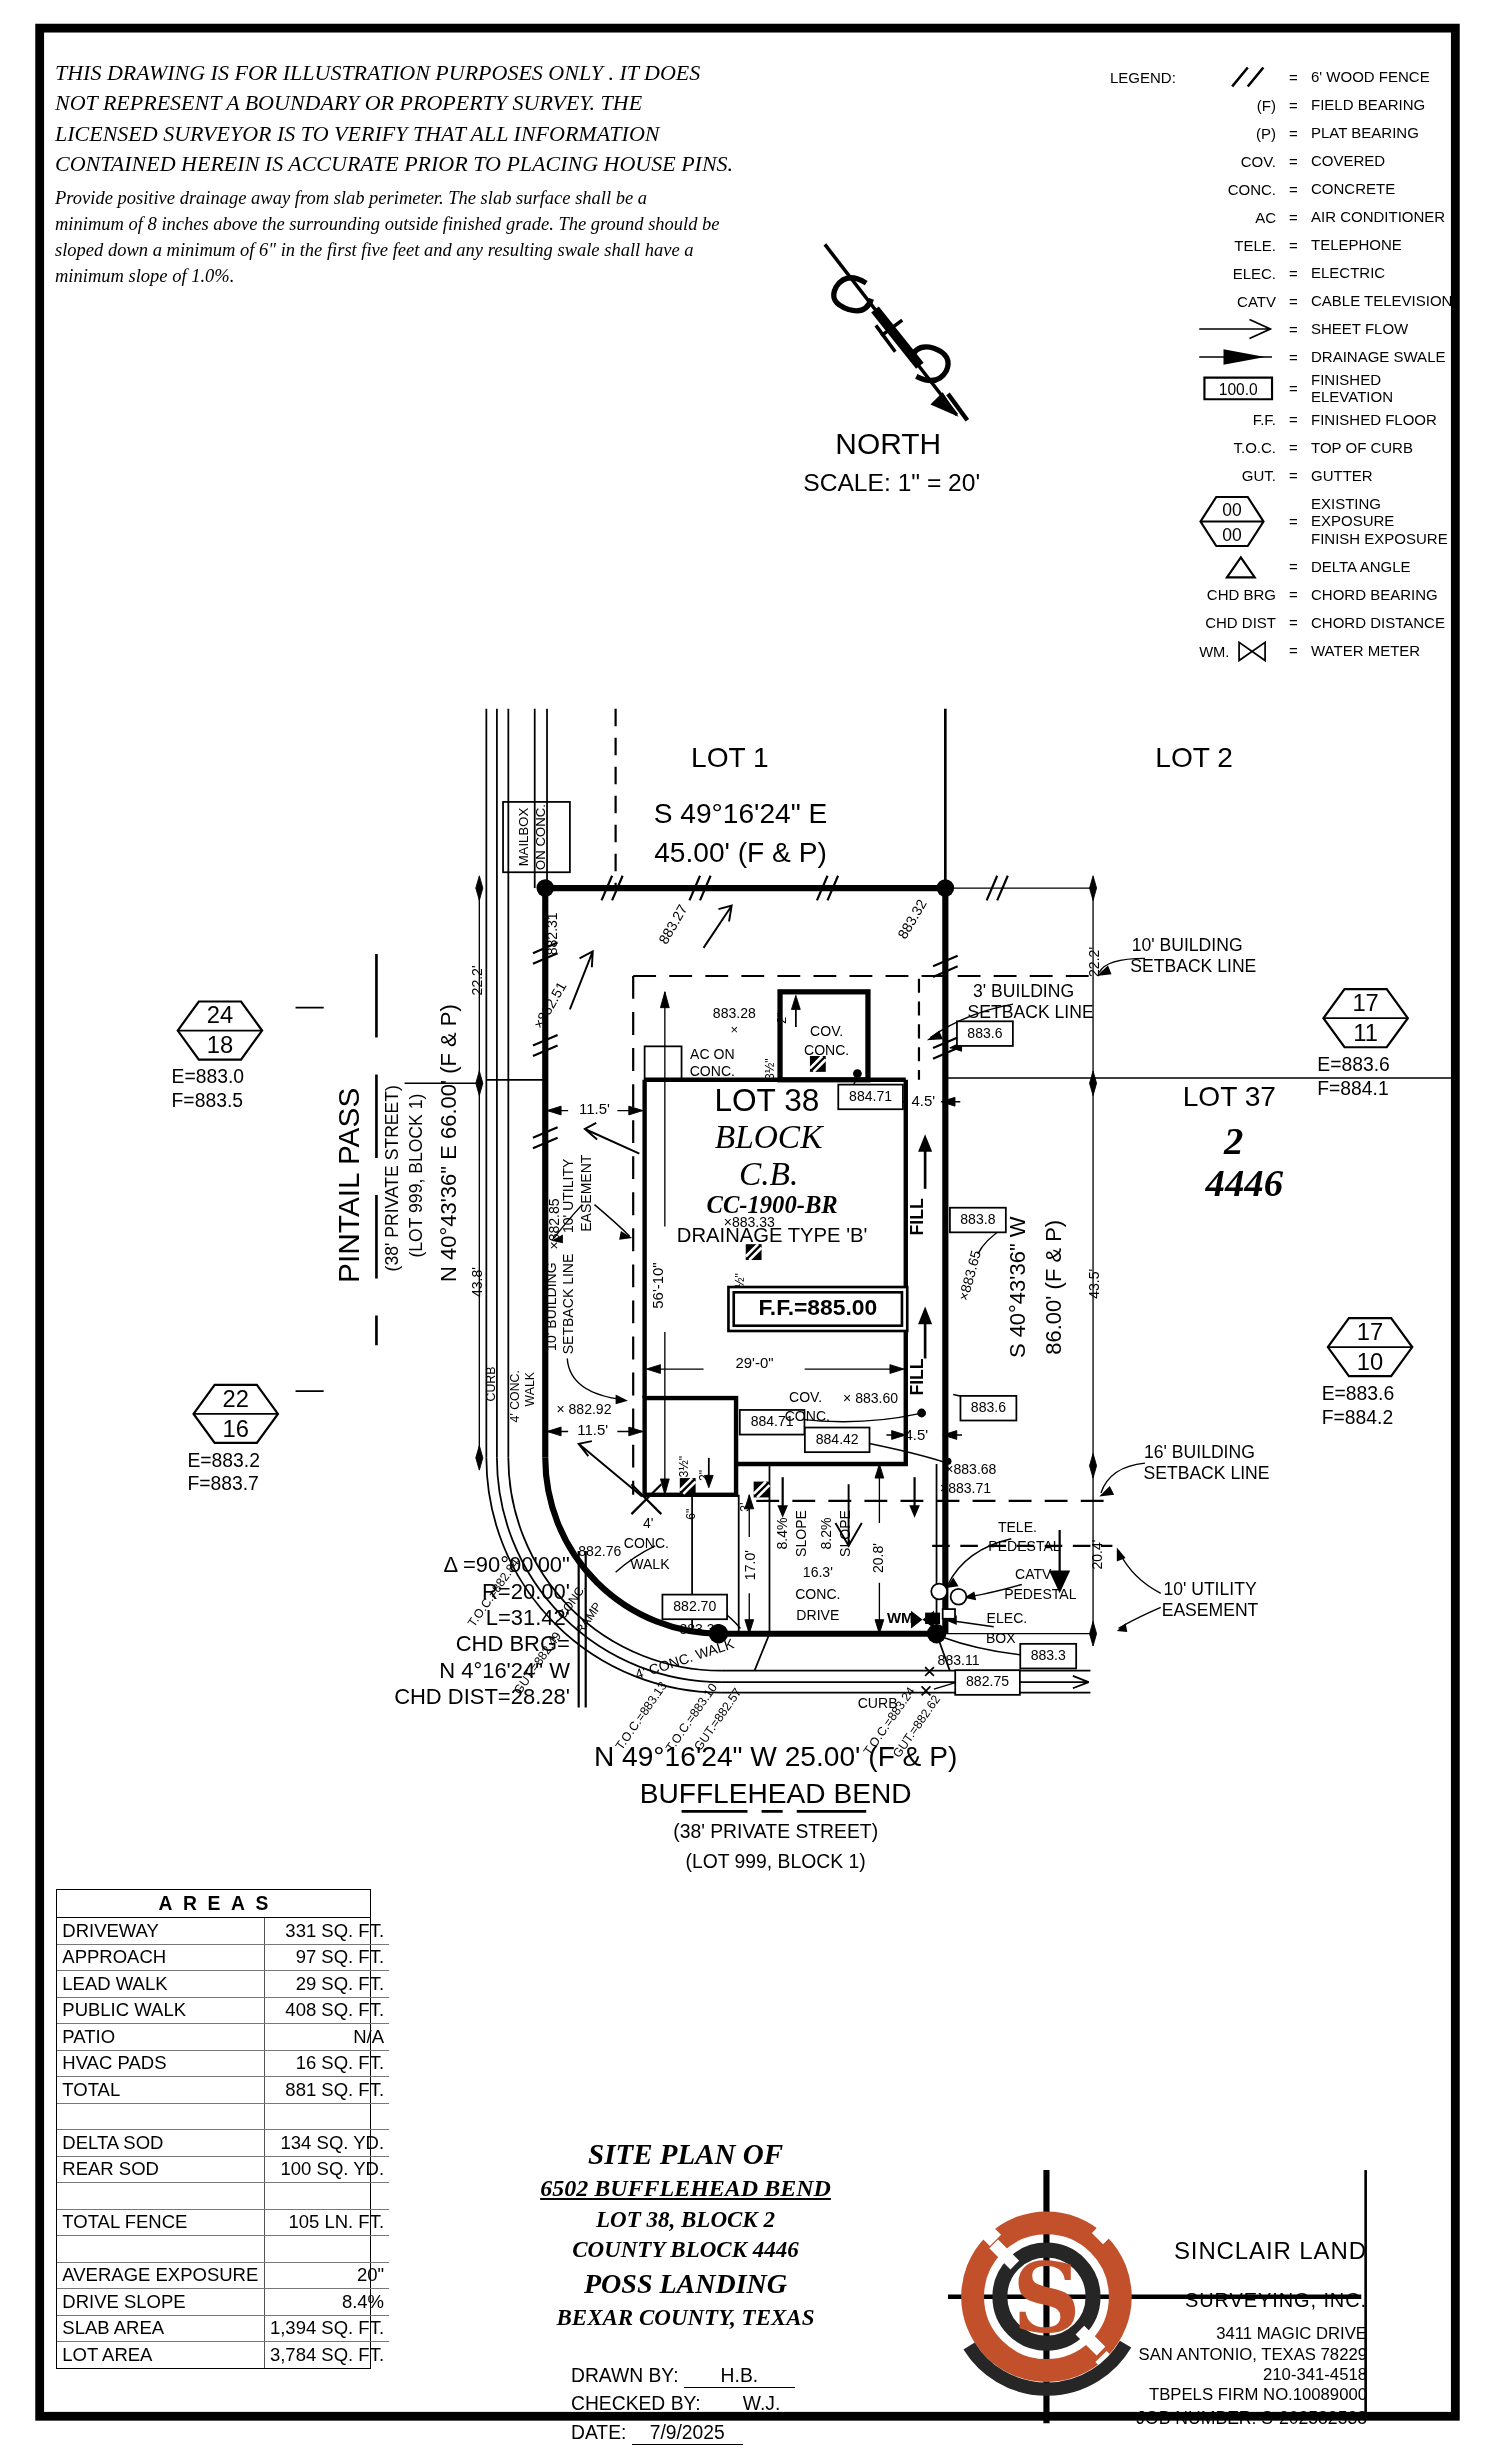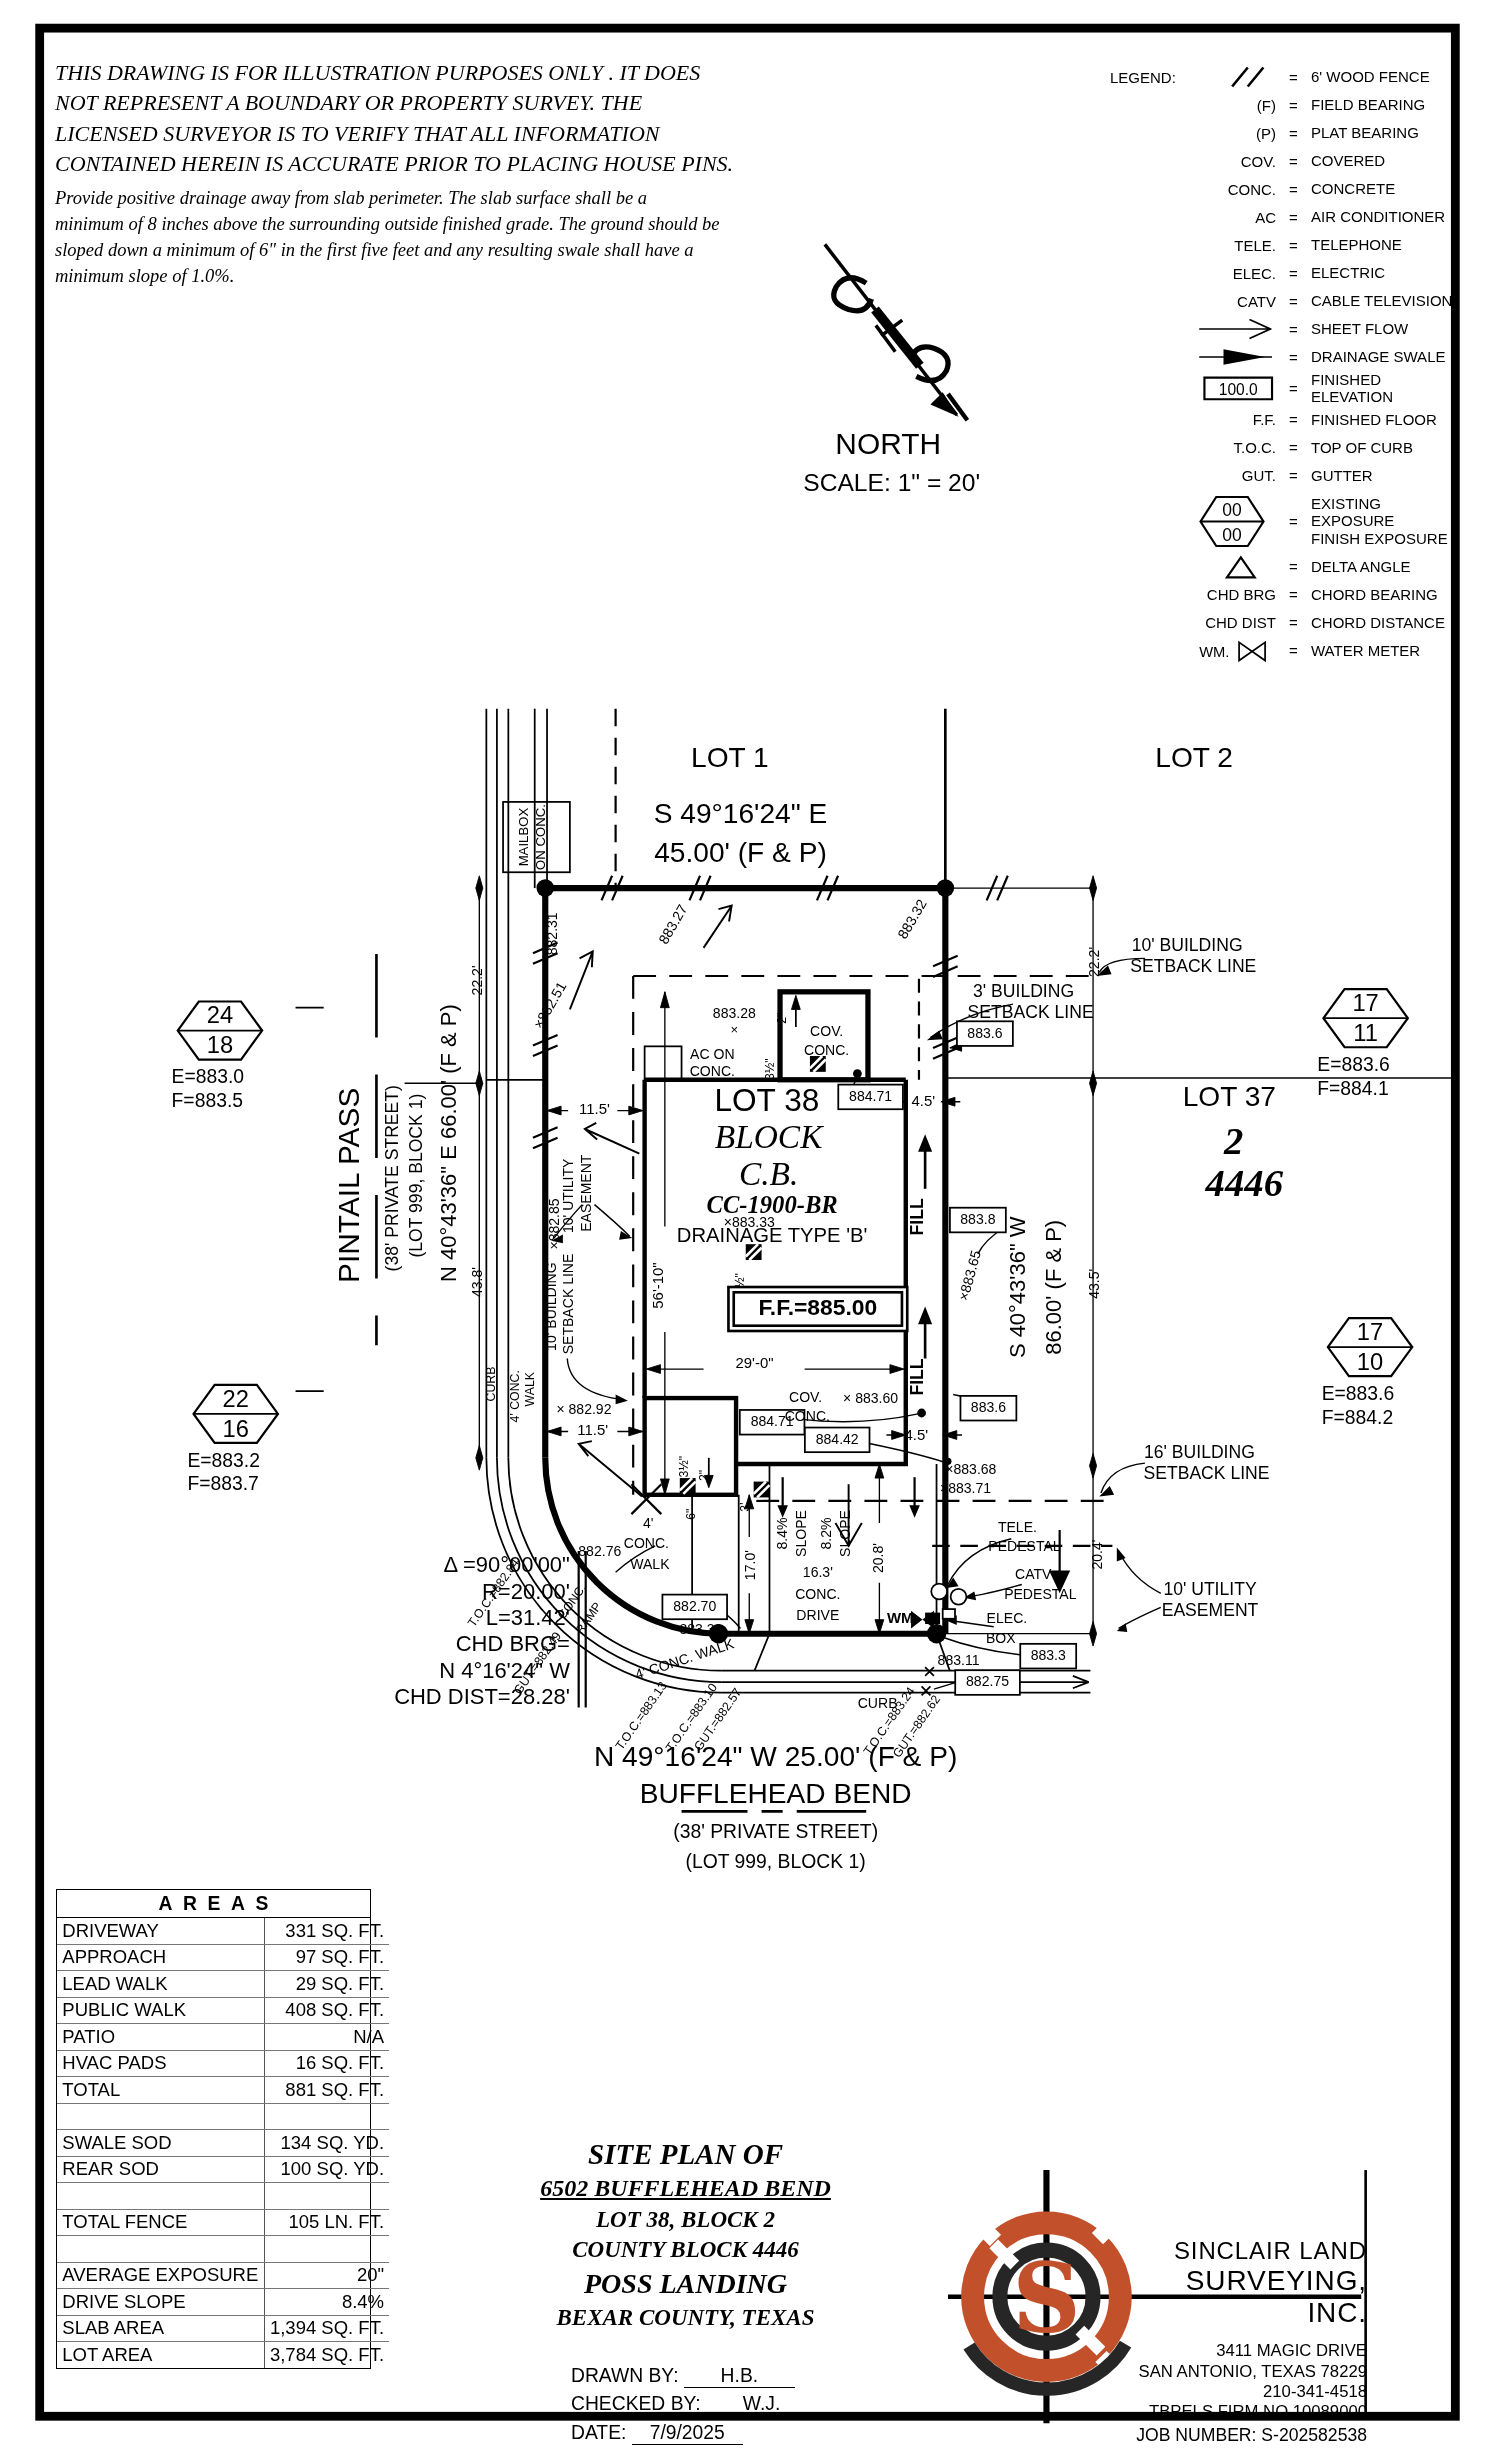--- a/index.html
+++ b/index.html
@@ -20,21 +20,21 @@
   .areas td{border-bottom:1.8px solid #777;font-size:18.5px;height:25.5px;padding:0 5.3px;white-space:nowrap;}
   .areas td.v{text-align:right;border-left:1.8px solid #555;width:116px;}
   .areas tr:last-child td{border-bottom:none;}
   .titleblock{position:absolute;left:492px;top:2135px;width:387px;text-align:center;font-family:"Liberation Serif",serif;font-weight:bold;font-style:italic;}
   .titleblock .tl{line-height:1.32;}
   .tb-sign{margin-top:32px;text-align:left;padding-left:79px;font-family:"Liberation Sans",sans-serif;font-style:normal;font-weight:normal;font-size:19.3px;}
   .tb-sign .srow{margin-bottom:5.3px;}
   .tb-sign .sval{display:inline-block;border-bottom:1.8px solid #000;min-width:97px;text-align:center;padding:0 7px;}
   .firmtext{position:absolute;left:1124px;top:2237px;width:243px;text-align:right;}
   .firmtext .n1{font-size:24px;letter-spacing:0.9px;}
-  .firmtext .n2{font-size:28px;letter-spacing:0.9px;margin-bottom:12.3px;}
+  .firmtext .n2{font-size:20px;letter-spacing:0.9px;margin-bottom:12.3px;margin-top:24px;}
   .firmtext .a{font-size:16.7px;line-height:1.22;}
   .firmtext .job{font-size:17.6px;margin-top:2.6px;}
 </style>
 </head>
 <body>
 
 <div class="sheet">
 
   <svg id="plan-svg" width="1495" height="2462" viewBox="0 0 1700 2800">
 
@@ -899,21 +899,21 @@
           </tr>
           <tr>
             <td>TOTAL</td>
             <td class="v">881 SQ. FT.</td>
           </tr>
           <tr>
             <td></td>
             <td class="v"></td>
           </tr>
           <tr>
-            <td>SWALE SOD</td>
+            <td>DELTA SOD</td>
             <td class="v">134 SQ. YD.</td>
           </tr>
           <tr>
             <td>REAR SOD</td>
             <td class="v">100 SQ. YD.</td>
           </tr>
           <tr>
             <td></td>
             <td class="v"></td>
           </tr>

